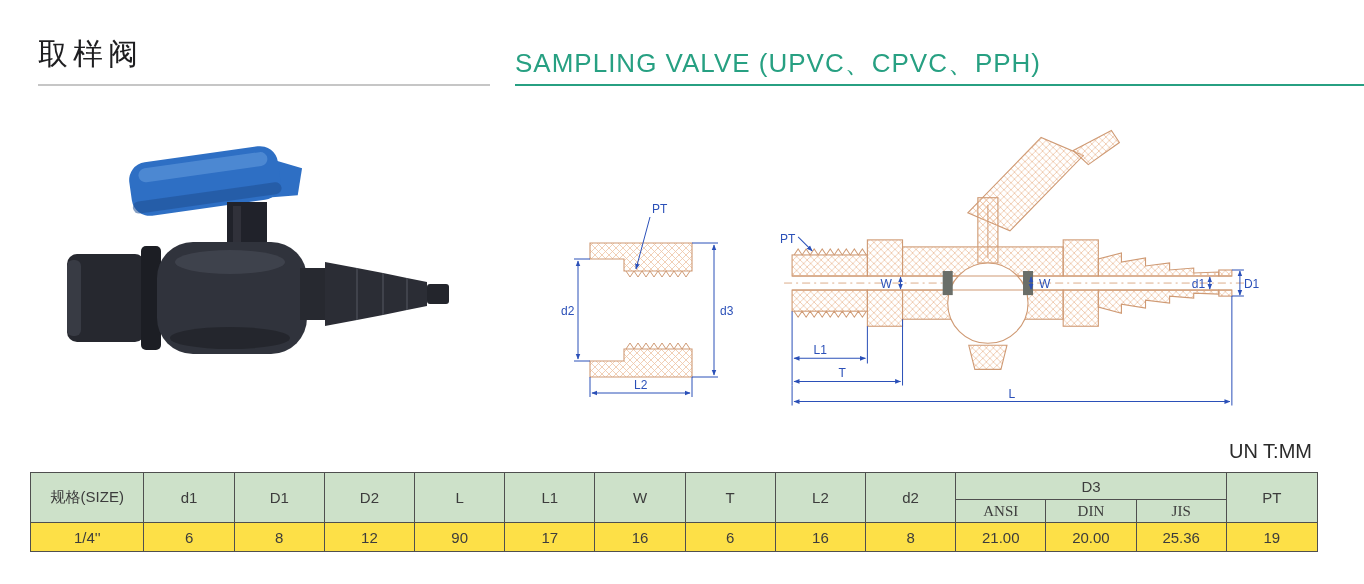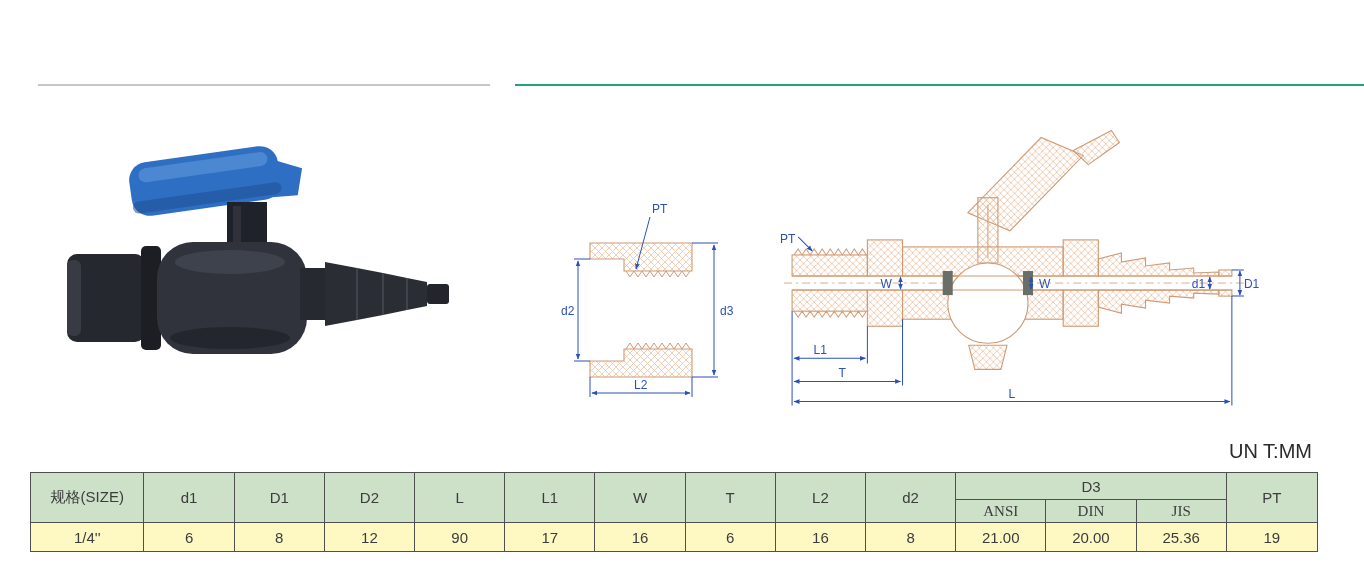--- a/index.html
+++ b/index.html
@@ -23,28 +23,30 @@
   .cl{stroke:#d9a47e;stroke-width:0.9;fill:none;stroke-dasharray:8 4 2 4;}
   .dl{stroke:#2b50b8;stroke-width:1;fill:none;}
   .dim{fill:#2b50b8;font-size:12px;font-family:"Liberation Sans",sans-serif;}
 
   
   .spec-table{position:absolute;left:30px;top:472px;width:1288px;border-collapse:collapse;table-layout:fixed;font-size:15px;color:#3c3c3c;}
   .spec-table th,.spec-table td{border:1px solid #4f4f4f;padding:0;text-align:center;font-weight:400;vertical-align:middle;}
   .spec-table thead th{background:#cde1c9;}
   .row-h1 th{height:26px;}
   .row-h2 th{height:22px;font-family:Liberation Serif, serif;}
-  .row-data td{height:28px;background:#fef9c3;}
+  .row-data td{height:28px;background:#fde047;}
 </style>
 </head>
 <body>
 
 <div class="page">
 
+  <div class="title-cn">取样阀</div>
   <div class="rule-gray"></div>
+  <div class="title-en">SAMPLING VALVE  (UPVC、CPVC、PPH)</div>
   <div class="rule-teal"></div>
 
   <svg class="photo" viewBox="0 0 430 290">
     <g transform="rotate(-8 160 70)">
       <polygon points="225,55 258,70 250,96 218,94" fill="#2e6fc4"></polygon>
       <rect x="85" y="42" width="150" height="54" rx="18" fill="#2e6fc4"></rect>
       <rect x="95" y="48" width="130" height="14" rx="7" fill="#5a93d8" opacity="0.7"></rect>
       <rect x="85" y="80" width="150" height="12" rx="6" fill="#1f4f92" opacity="0.55"></rect>
     </g>
     <rect x="182" y="90" width="40" height="50" fill="#20222a"></rect>

